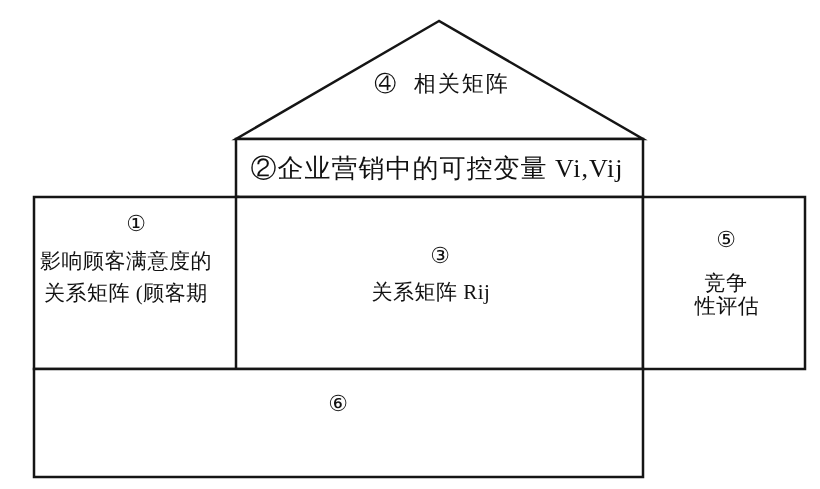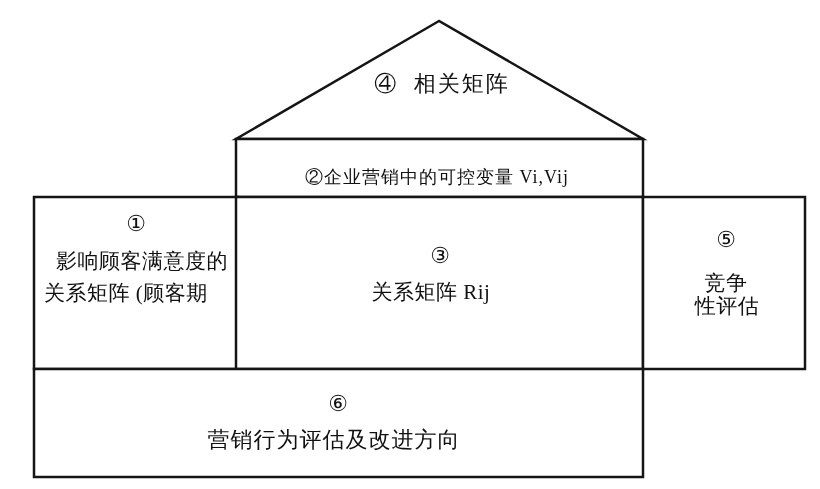--- a/index.html
+++ b/index.html
@@ -44,23 +44,22 @@
   .num {
     font-size: 22px;
     letter-spacing: 0;
   }
   .roof-text {
     font-size: 22px;
     letter-spacing: 2px;
     word-spacing: 8px;
   }
   .b2-text {
-    font-size: 18px;
+    font-size: 26px;
     letter-spacing: 1px;
-    margin-top: 8px;
   }
   .b6-text {
     font-size: 22px;
     letter-spacing: 1px;
   }
 </style>
 </head>
 <body>
 
 <div class="canvas">
@@ -72,26 +71,25 @@
     <rect x="236" y="197" width="407" height="172"></rect>
     <rect x="643" y="197" width="162" height="172"></rect>
     <rect x="34" y="369" width="609" height="108"></rect>
   </svg>
 
   <div class="label roof-text" style="left:442px; top:84px;">④ 相关矩阵</div>
 
   <div class="label b2-text" style="left:437px; top:169px;">②企业营销中的可控变量 Vi,Vij</div>
 
   <div class="label num" style="left:136px; top:224px;">①</div>
-  <div class="label left-aligned" style="left:56px; top:261px;text-align:right;">影响顾客满意度的</div>
+  <div class="label left-aligned" style="left:40px; top:261px;text-align:right;">影响顾客满意度的</div>
   <div class="label left-aligned" style="left:44px; top:293px;">关系矩阵 (顾客期</div>
 
   <div class="label num" style="left:440px; top:256px;">③</div>
   <div class="label" style="left:431px; top:292px;">关系矩阵 Rij</div>
 
   <div class="label num" style="left:726px; top:240px;">⑤</div>
   <div class="label" style="left:726px; top:283px;">竞争</div>
   <div class="label" style="left:727px; top:306px;">性评估</div>
 
   <div class="label num" style="left:338px; top:404px;">⑥</div>
-  <div class="label b6-text" style="left:334px; top:440px;">营销行为评估及改进方向</div>
 
 </div>
 
 </body></html>

